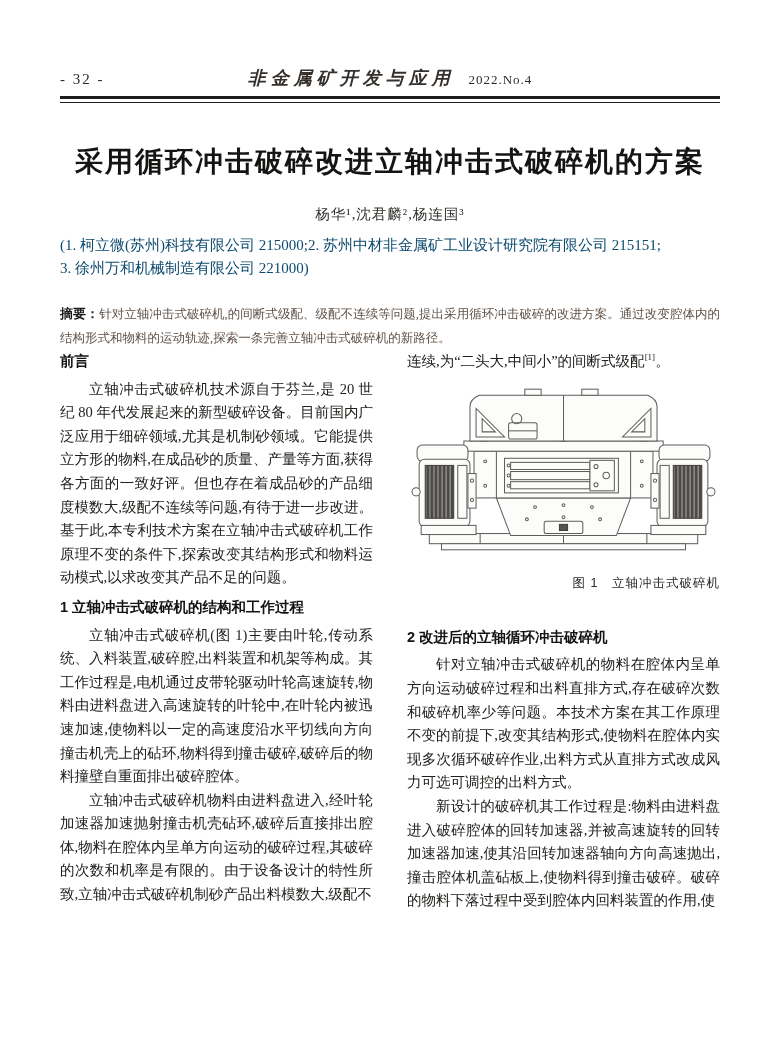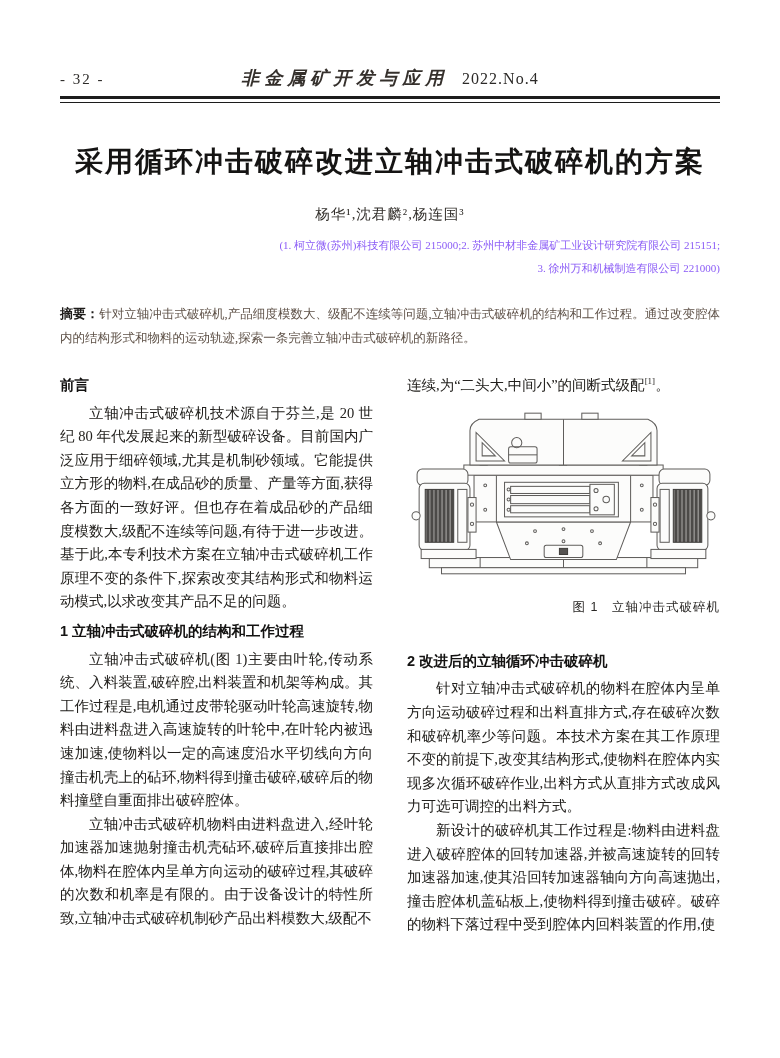--- a/index.html
+++ b/index.html
@@ -9,37 +9,37 @@
     font-family:"Liberation Serif",serif;color:#22201d;overflow:hidden;
   }
   
   .header{display:flex;align-items:baseline;font-size:15px;}
   .header .pgnum{width:90px;text-align:left;letter-spacing:2px;color:#2c2a28;}
   .header .center{flex:1;text-align:center;}
   .journal{
     font-family:"DejaVu Serif",serif;font-weight:bold;font-style:italic;
     font-size:18px;letter-spacing:5px;color:#35302c;
   }
-  .issue{font-family:"Liberation Serif",serif;font-size:16px;margin-left:10px;color:#2c2a28;letter-spacing:1px;}
+  .issue{font-family:"Liberation Serif",serif;font-size:13px;margin-left:10px;color:#2c2a28;letter-spacing:1px;}
   .header .spacer{width:90px;}
   .rule{margin-top:6px;height:3px;border-top:3px solid #1c1c1c;border-bottom:1.5px solid #1c1c1c;}
   
   .title{
     margin-top:40px;text-align:center;font-family:"Liberation Sans",sans-serif;
     font-weight:bold;font-size:28px;letter-spacing:2px;color:#151413;
   }
   .authors{margin-top:24px;text-align:center;font-size:14.5px;color:#33302c;letter-spacing:1px;}
-  .affils{margin-top:10px;text-align:right;font-size:11px;line-height:23px;color:#8b5cf6;}
+  .affils{margin-top:10px;text-align:left;font-size:15px;line-height:23px;color:#0c4a6e;}
   
   .abstract{margin-top:22px;font-size:12.5px;line-height:24px;text-align:justify;}
   .ab-label{font-family:"Liberation Sans",sans-serif;font-weight:bold;color:#1d1b19;font-size:13px;}
   .ab-text{color:#5e5147;}
   .kw-line{margin-top:1px;}
   
-  .columns{margin-top:24px;display:flex;gap:34px;}
+  .columns{display:flex;gap:34px;}
   .col{width:313px;font-size:14.5px;line-height:23.6px;text-align:justify;}
   .col p{margin:0;text-indent:2em;}
   .col-heading{
     font-family:"Liberation Sans",sans-serif;font-weight:bold;font-size:14.5px;
     margin:6px 0 4px 0;color:#141312;text-indent:0;
   }
   .intro-heading{margin-top:0;}
   sup.cite{font-size:9px;line-height:0;}
   
   .figure-block{margin:10px 0 14px 0;}
@@ -69,21 +69,21 @@
 
   <div class="title">采用循环冲击破碎改进立轴冲击式破碎机的方案</div>
   <div class="authors">杨华¹,沈君麟²,杨连国³</div>
   <div class="affils">
     <div>(1. 柯立微(苏州)科技有限公司  215000;2. 苏州中材非金属矿工业设计研究院有限公司  215151;</div>
     <div>3. 徐州万和机械制造有限公司  221000)</div>
   </div>
 
   <div class="abstract">
     <div>
-      <span class="ab-label">摘要：</span><span class="ab-text">针对立轴冲击式破碎机,产品细度模数大、级配不连续等问题,立轴冲击式破碎机的结构和工作过程。通过改变腔体内的结构形式和物料的运动轨迹,探索一条完善立轴冲击式破碎机的新路径。</span>
+      <span class="ab-label">摘要：</span><span class="ab-text">针对立轴冲击式破碎机,的间断式级配、级配不连续等问题,提出采用循环冲击破碎的改进方案。通过改变腔体内的结构形式和物料的运动轨迹,探索一条完善立轴冲击式破碎机的新路径。</span>
     </div>
   </div>
 
   <div class="columns">
 
     <div class="col">
       <div class="col-heading intro-heading">前言</div>
       <p>立轴冲击式破碎机技术源自于芬兰,是 20 世纪 80 年代发展起来的新型破碎设备。目前国内广泛应用于细碎领域,尤其是机制砂领域。它能提供立方形的物料,在成品砂的质量、产量等方面,获得各方面的一致好评。但也存在着成品砂的产品细度模数大,级配不连续等问题,有待于进一步改进。基于此,本专利技术方案在立轴冲击式破碎机工作原理不变的条件下,探索改变其结构形式和物料运动模式,以求改变其产品不足的问题。</p>
       <div class="col-heading">1  立轴冲击式破碎机的结构和工作过程</div>
       <p>立轴冲击式破碎机(图 1)主要由叶轮,传动系统、入料装置,破碎腔,出料装置和机架等构成。其工作过程是,电机通过皮带轮驱动叶轮高速旋转,物料由进料盘进入高速旋转的叶轮中,在叶轮内被迅速加速,使物料以一定的高速度沿水平切线向方向撞击机壳上的砧环,物料得到撞击破碎,破碎后的物料撞壁自重面排出破碎腔体。</p>

